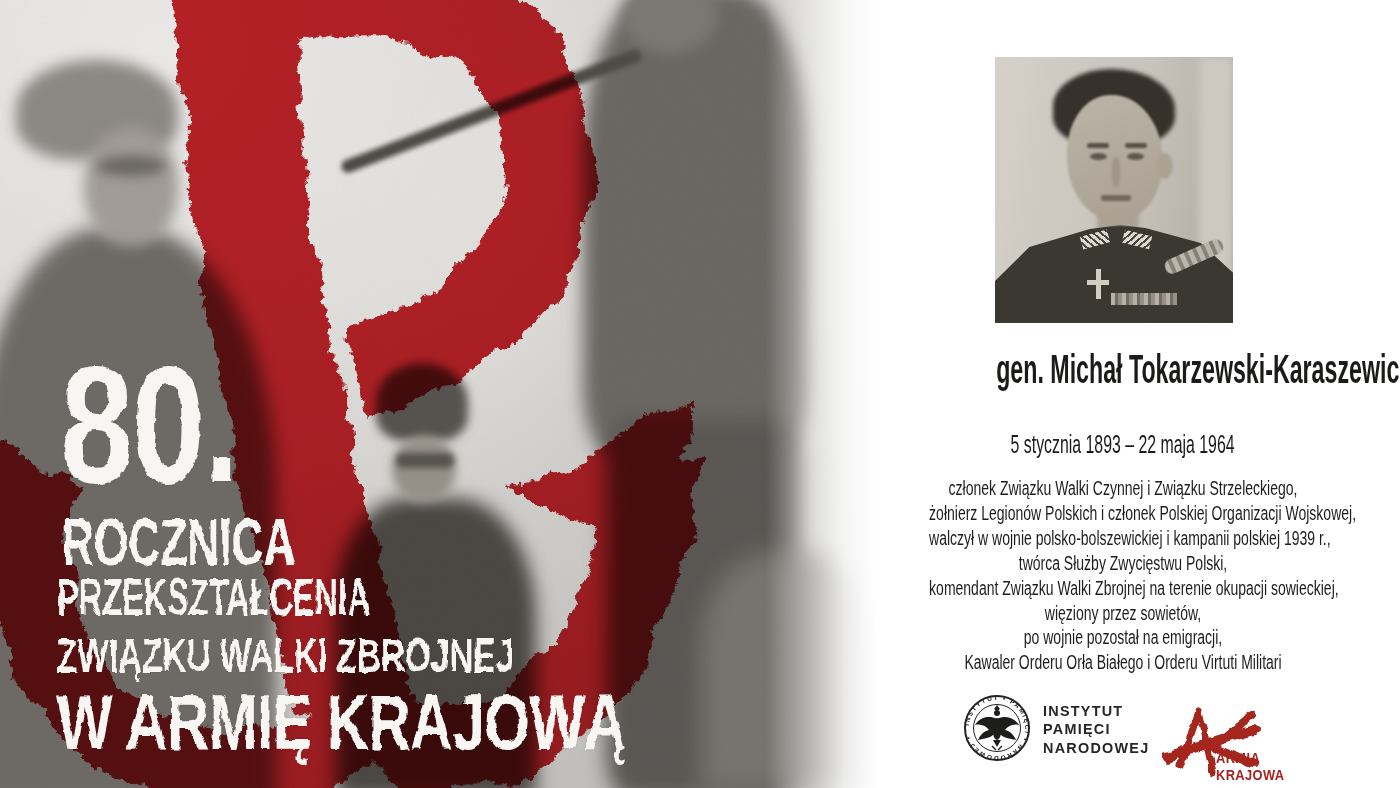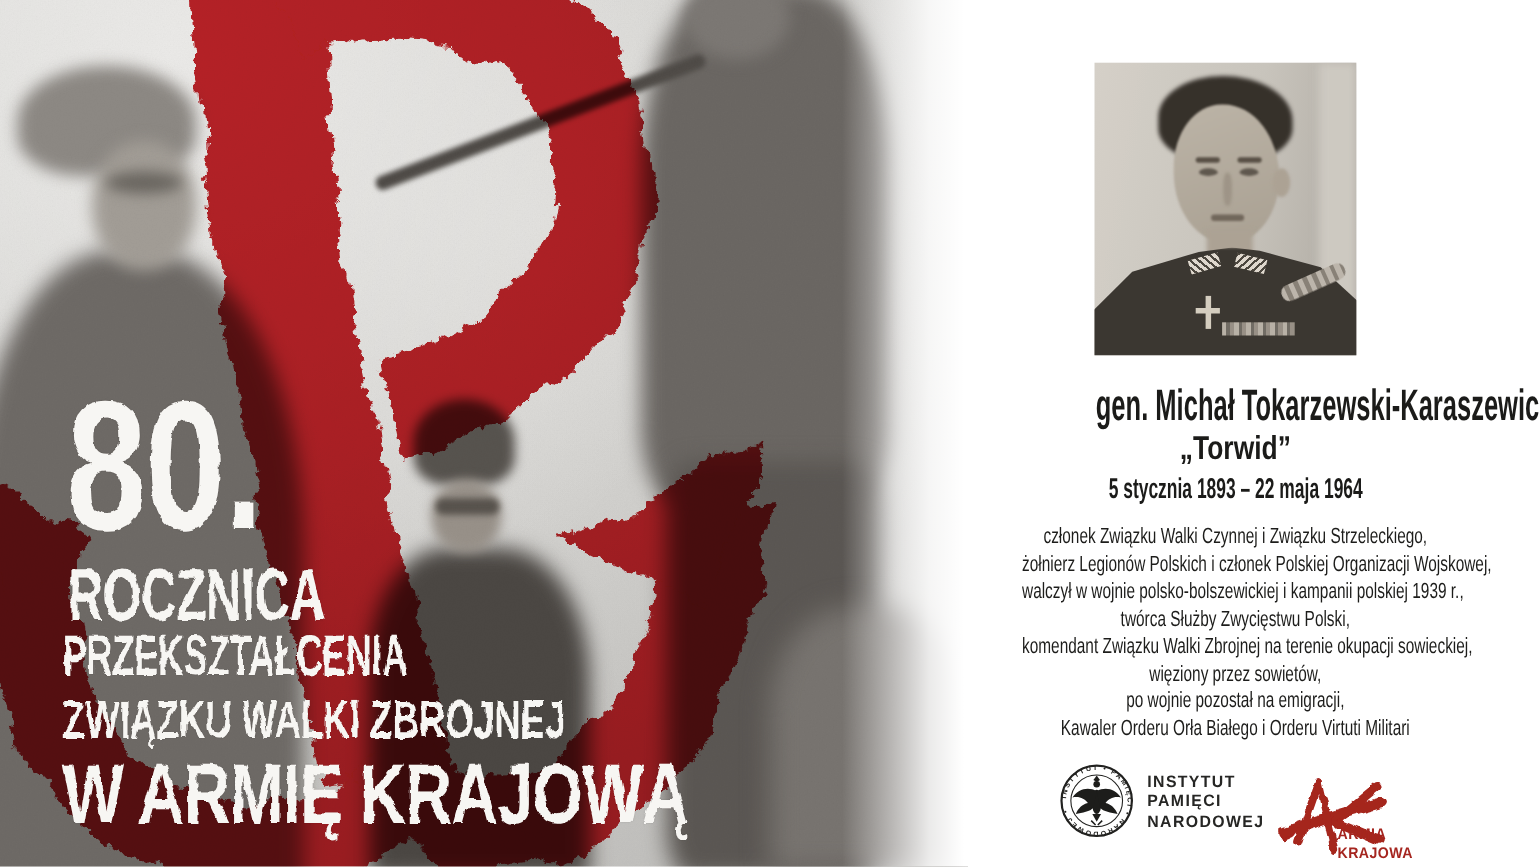--- a/index.html
+++ b/index.html
@@ -70,21 +70,21 @@
   .pt-shoulder{left:168px;top:192px;width:62px;height:15px;background:repeating-linear-gradient(90deg,#b7b2ab 0 5px,#857f77 5px 9px);transform:rotate(-24deg);border-radius:7px;filter:blur(.6px);}
   .pt-cross{left:92px;top:212px;width:22px;height:30px;filter:blur(.5px);}
   .pt-cross:before{content:"";position:absolute;left:9px;top:0;width:5px;height:30px;background:#cfcabf;}
   .pt-cross:after{content:"";position:absolute;left:0;top:11px;width:22px;height:5px;background:#cfcabf;}
   .pt-ribbons{left:116px;top:236px;width:66px;height:12px;background:repeating-linear-gradient(90deg,#b4aea6 0 4px,#6e6a64 4px 7px,#948e86 7px 11px);filter:blur(.5px);}
   .name-line{top:347px;font-size:40px;font-weight:700;}
   .name-line span,.pseudo-line span,.dates-line span{display:inline-block;}
   .name-line span{transform:scaleX(.58);transform-origin:50% 0;}
   .pseudo-line{top:391px;font-size:30px;font-weight:700;}
   .pseudo-line span{transform:scaleX(.80);transform-origin:50% 0;}
-  .dates-line{top:429px;font-size:26px;font-weight:700;}
+  .dates-line{top:429px;font-size:26px;font-weight:400;}
   .dates-line span{transform:scaleX(.61);transform-origin:50% 0;}
   .bio{position:absolute;left:0;right:0;top:476px;font-size:20px;line-height:24.9px;text-align:center;color:#1d1d1b;}
   .bio-line{white-space:nowrap;transform:scaleX(.70);transform-origin:50% 50%;}
   
   .logos{position:absolute;left:0;top:688px;width:554px;height:95px;}
   .ipn-logo{position:absolute;left:117px;top:4px;width:190px;height:80px;}
   .ipn-seal{position:absolute;left:0;top:0;}
   .ipn-text{position:absolute;left:80px;top:10px;font-size:15px;font-weight:700;letter-spacing:1.3px;line-height:18.4px;color:#262624;transform:scaleX(.96);transform-origin:left top;}
   .ak-logo{position:absolute;left:316px;top:12px;width:150px;height:92px;}
   .ak-symbol{position:absolute;left:0;top:2px;}
@@ -179,23 +179,20 @@
       <div class="p pt-uniform"></div>
       <div class="p pt-collar-l"></div>
       <div class="p pt-collar-r"></div>
       <div class="p pt-shoulder"></div>
       <div class="p pt-cross"></div>
       <div class="p pt-ribbons"></div>
     </div>
 
     <div class="centered name-line">
       <span>gen. Michał Tokarzewski-Karaszewicz</span>
-    </div>
-    <div class="centered pseudo-line">
-      <span>„Torwid”</span>
     </div>
     <div class="centered dates-line">
       <span>5 stycznia 1893 – 22 maja 1964</span>
     </div>
 
     <div class="bio">
       <div class="bio-line">członek Związku Walki Czynnej i Związku Strzeleckiego,</div>
       <div class="bio-line">żołnierz Legionów Polskich i członek Polskiej Organizacji Wojskowej,</div>
       <div class="bio-line">walczył w wojnie polsko-bolszewickiej i kampanii polskiej 1939 r.,</div>
       <div class="bio-line">twórca Służby Zwycięstwu Polski,</div>

